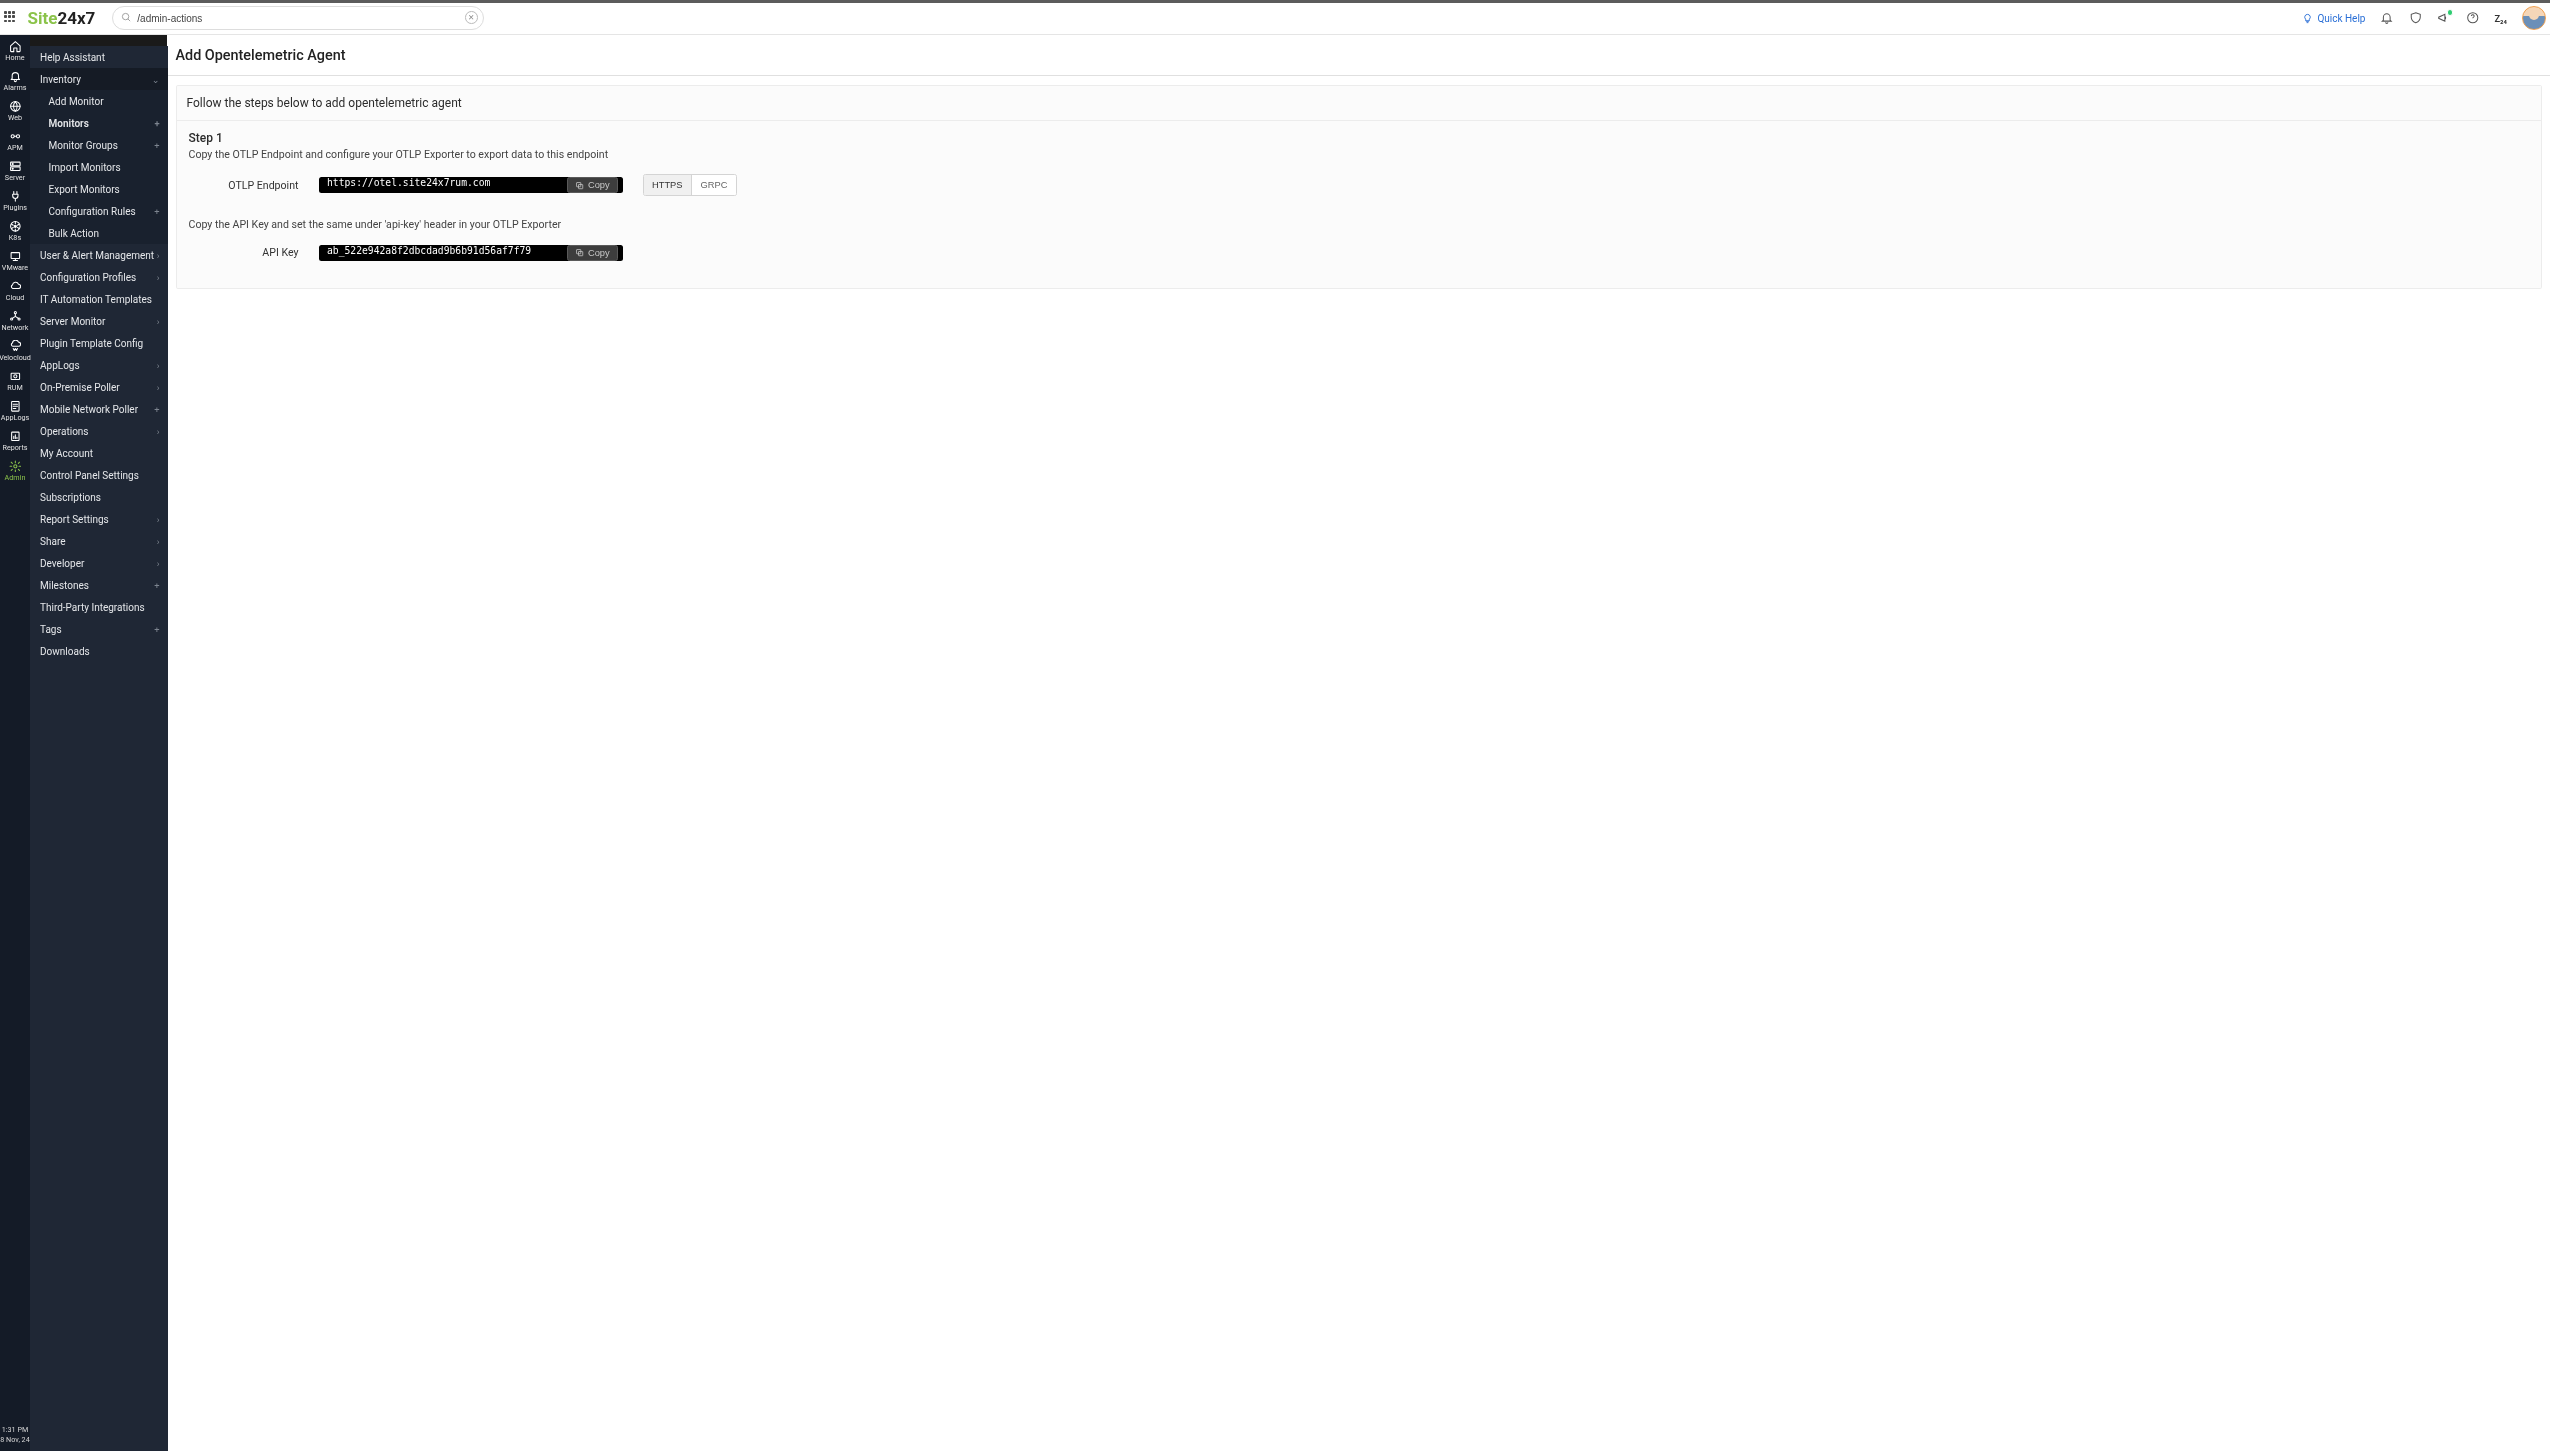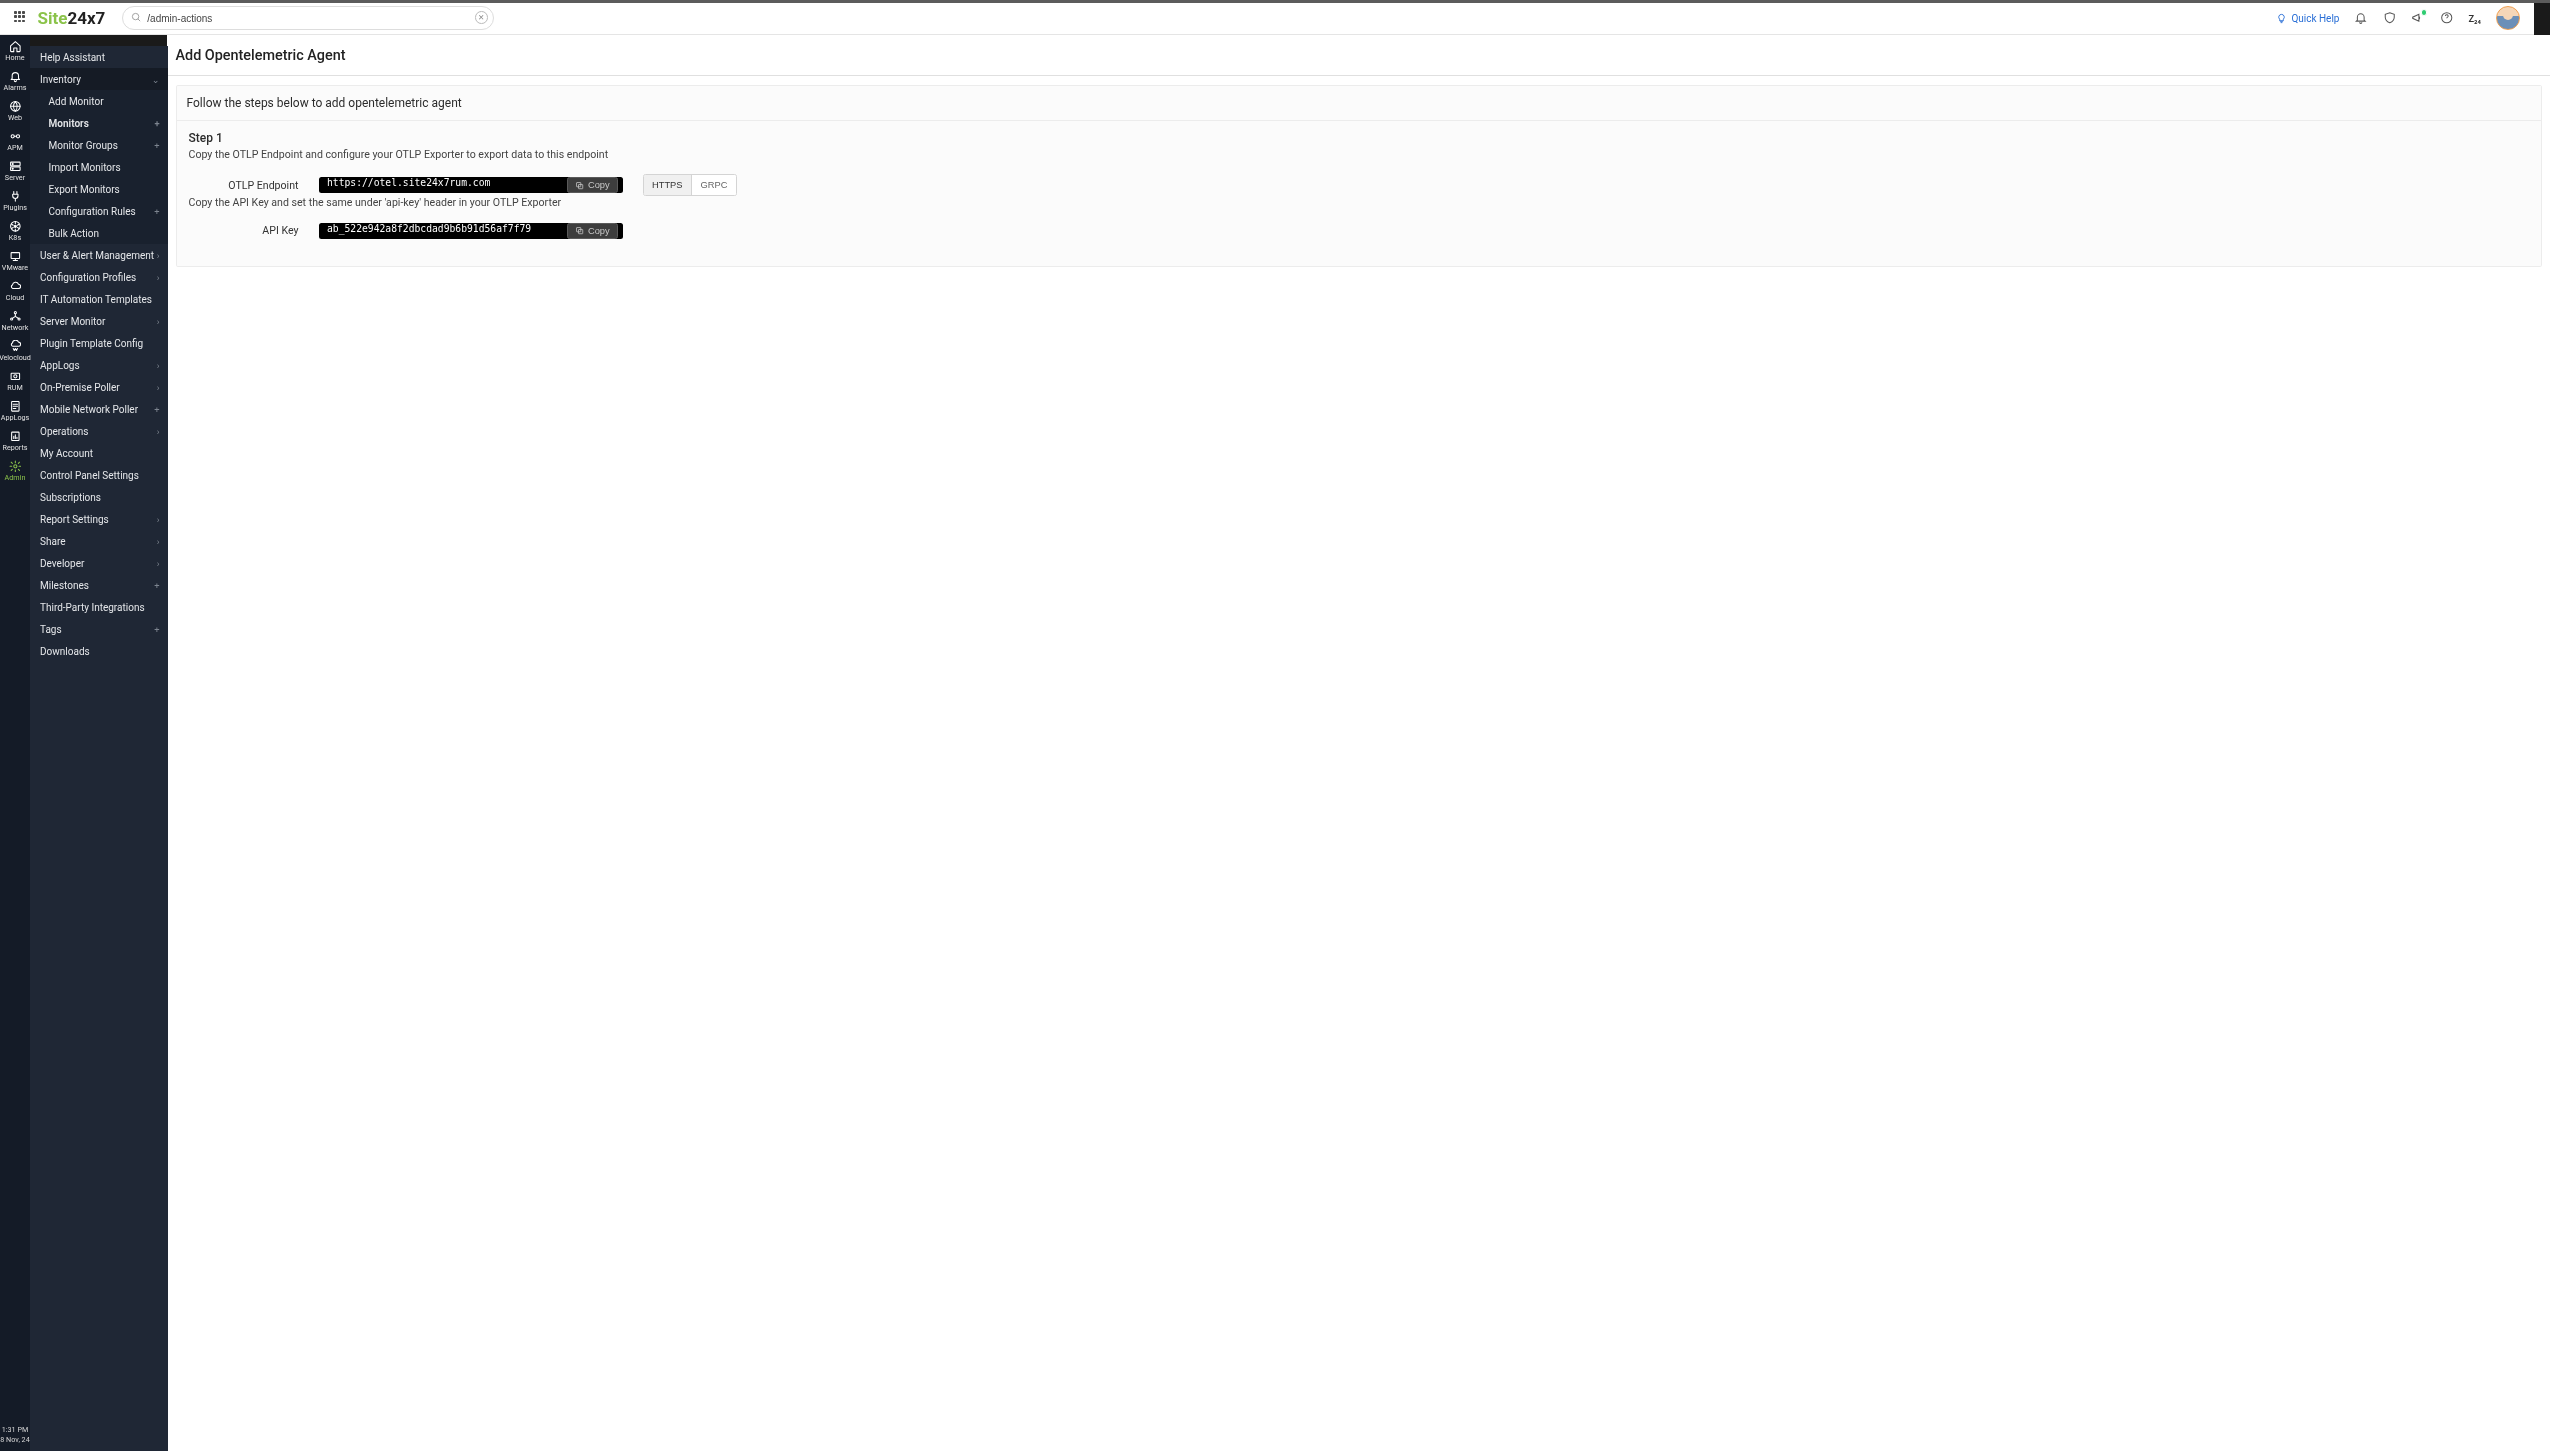--- a/index.html
+++ b/index.html
@@ -15,22 +15,22 @@
     --code-text: #fff;
     --body-font: -apple-system, BlinkMacSystemFont, "Segoe UI", Roboto, Helvetica, Arial, sans-serif;
   }
   * { box-sizing: border-box; }
   html, body { margin:0; padding:0; height:100%; width:100%; font-family:var(--body-font); font-size:11px; color:#2c2c2c; overflow:hidden;}
   body { background:#1a1a1a; }
 
   
   .topbar { position:fixed; top:0; left:0; right:0; height:2.5px; background:#5c5c5c; }
   .header {
-    position:fixed; top:2.5px; left:0; right:16px; height:32px; background:#fff;
-    display:flex; align-items:center; padding:0 14px; border-bottom:0.8px solid var(--divider);
+    position:fixed; top:2.5px; left:0; right:0; height:32px; background:#fff;
+    display:flex; align-items:center; padding:0 4px; border-bottom:0.8px solid var(--divider);
     z-index:20;
   }
   .apps-icon { width:13.5px; height:13.5px; display:grid; grid-template-columns:repeat(3,2.5px); grid-template-rows:repeat(3,2.5px); gap:1.7px; margin-right:10px; cursor:pointer;}
   .apps-icon span { background:#4a4a4a; border-radius:0.8px;}
   .brand { font-size:17px; font-weight:700; margin-right:17px; display:flex;}
   .brand .g { color:var(--accent);} .brand .d{color:#222;}
   .search-wrap { position:relative; width:372px; }
   .search-input { width:100%; height:24px; border:0.8px solid #ddd; border-radius:12px; padding:0 25px 0 24px; font-size:10px; color:#444; background:#fff;}
   .search-ico{position:absolute;left:8.5px;top:6px;width:11px;height:11px;}
   .search-clear{position:absolute;right:6.8px;top:5px;width:12.7px;height:12.7px;border:0.8px solid #bbb;border-radius:50%;display:flex;align-items:center;justify-content:center;font-size:7.6px;color:#888;cursor:pointer;}
@@ -62,21 +62,21 @@
 
   
   .main{position:fixed;left:167px;right:0;top:35px;bottom:0;background:#fff;overflow:auto;}
   .page-title{padding:12px 8.5px 11px;font-size:14.4px;font-weight:500;color:#222;border-bottom:0.8px solid #e0e0e0;}
   .content-pad{padding:8.5px;}
   .card{border:0.8px solid #ececec;background:#fbfbfb;border-radius:1.7px;}
   .card-head{padding:10px 10px;border-bottom:0.8px solid #ececec;font-size:12px;}
   .card-body{padding:10px 12px 22px;}
   .step-title{font-size:12px;font-weight:500;margin-bottom:3.4px;}
   .step-desc{font-size:10.6px;color:#444;margin-bottom:13.5px;}
-  .field-row{display:flex;align-items:center;gap:20px;}
+  .field-row{display:flex;align-items:center;gap:20px;margin-bottom:22px;}
   .field-label{width:110px;text-align:right;font-size:10.6px;color:#333;}
   .code-box{display:flex;background:var(--code-bg);border-radius:2.5px;height:16px;padding:0 5px 0 8.5px;width:304px;}
   .code-text{flex:1;color:var(--code-text);font-family:Menlo,Consolas,monospace;font-size:9.7px;}
   .copy-btn{display:flex;align-items:center;gap:4.2px;background:#3d3d3d;border:0.8px solid #5a5a5a;color:#c8c8c8;font-size:9.3px;padding:1.7px 6.8px;border-radius:2.5px;cursor:pointer;}
   .toggle-group{display:flex;border:0.8px solid #d4d4d4;border-radius:2.5px;overflow:hidden;height:22px;}
   .toggle-btn{padding:0 8.5px;font-size:9.3px;display:flex;align-items:center;background:#fff;color:#666;cursor:pointer;border:none;}
   .toggle-btn.active{background:#f0f0f0;color:#333;font-weight:500;}
   .toggle-btn + .toggle-btn{border-left:0.8px solid #d4d4d4;}
 
   

